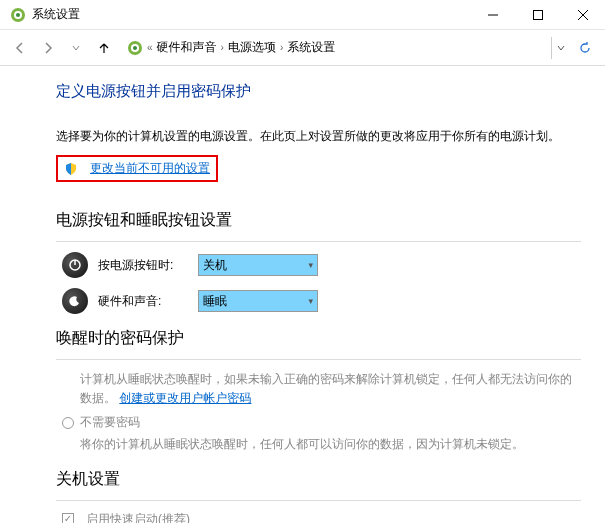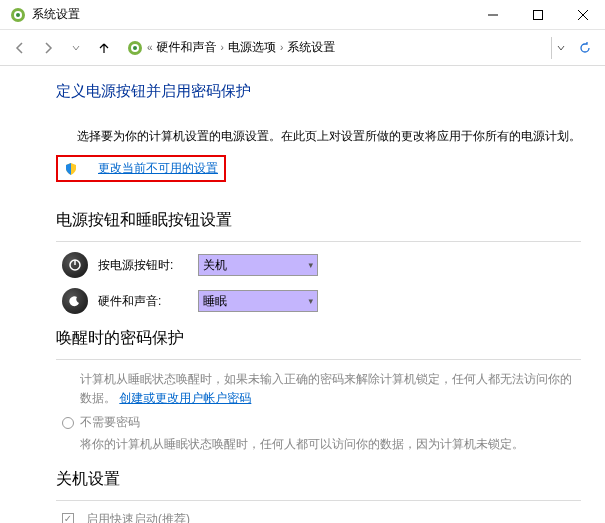--- a/index.html
+++ b/index.html
@@ -17,33 +17,33 @@
 .breadcrumb { flex: 1; display: flex; align-items: center; gap: 4px; padding: 0 6px; height: 24px; border: 1px solid transparent; }
 .bc-icon { width: 16px; height: 16px; }
 .bc-sep { color: #666; font-size: 10px; }
 .bc-item { cursor: pointer; }
 .bc-dd { width: 18px; height: 22px; display: flex; align-items: center; justify-content: center; border-left: 1px solid #ccc; }
 .refresh { width: 24px; height: 24px; display: flex; align-items: center; justify-content: center; cursor: pointer; }
 .searchbox { width: 160px; height: 24px; border: 1px solid #ccc; padding: 0 6px; font-size: 12px; color: #888; display: flex; align-items: center; }
 
 .content { padding: 16px 24px 0 56px; height: calc(100% - 66px); overflow: hidden; }
 .page-title { color: #003399; font-size: 15px; margin-bottom: 26px; font-weight: normal; }
-.page-desc { font-size: 12px; margin-bottom: 10px; line-height: 1.5; text-align: right; }
-.highlight-link { display: inline-flex; align-items: center; gap: 20px; border: 2px solid #e60000; padding: 3px 6px; margin-bottom: 14px; }
+.page-desc { font-size: 12px; margin-bottom: 10px; line-height: 1.5; }
+.highlight-link { display: inline-flex; align-items: center; gap: 12px; border: 2px solid #e60000; padding: 3px 6px; margin-bottom: 14px; }
 .highlight-link a { color: #0066cc; text-decoration: underline; cursor: pointer; }
 .shield { width: 14px; height: 14px; }
 
 .section-label { font-size: 16px; margin: 14px 0 10px 0; }
 .section-rule { border: none; border-top: 1px solid #dcdcdc; margin-bottom: 10px; }
 
 .btn-row { display: flex; align-items: center; gap: 10px; margin-bottom: 10px; padding-left: 6px; }
 .round-icon { width: 26px; height: 26px; border-radius: 50%; background: radial-gradient(circle at 35% 35%, #555, #111); display: flex; align-items: center; justify-content: center; }
 .round-icon svg { width: 14px; height: 14px; }
 .btn-label { width: 90px; }
-.select { width: 120px; height: 22px; border: 1px solid #999; padding: 0 4px; display: flex; align-items: center; justify-content: space-between; background: #c4b5fd; cursor: pointer; }
+.select { width: 120px; height: 22px; border: 1px solid #999; padding: 0 4px; display: flex; align-items: center; justify-content: space-between; background: #7dd3fc; cursor: pointer; }
 .select .dd { font-size: 9px; color: #555; }
 
 .subsection { margin-bottom: 10px; }
 .radio-row { display: flex; align-items: center; gap: 6px; margin: 6px 0 4px 6px; }
 .radio { width: 12px; height: 12px; border: 1px solid #999; border-radius: 50%; }
 .radio-label { color: #888; }
 .radio-desc { margin-left: 24px; color: #888; line-height: 1.6; }
 .radio-desc a { color: #0066cc; text-decoration: underline; cursor: pointer; }
 
 .check-row { display: flex; align-items: center; gap: 12px; margin: 4px 0 2px 6px; }

